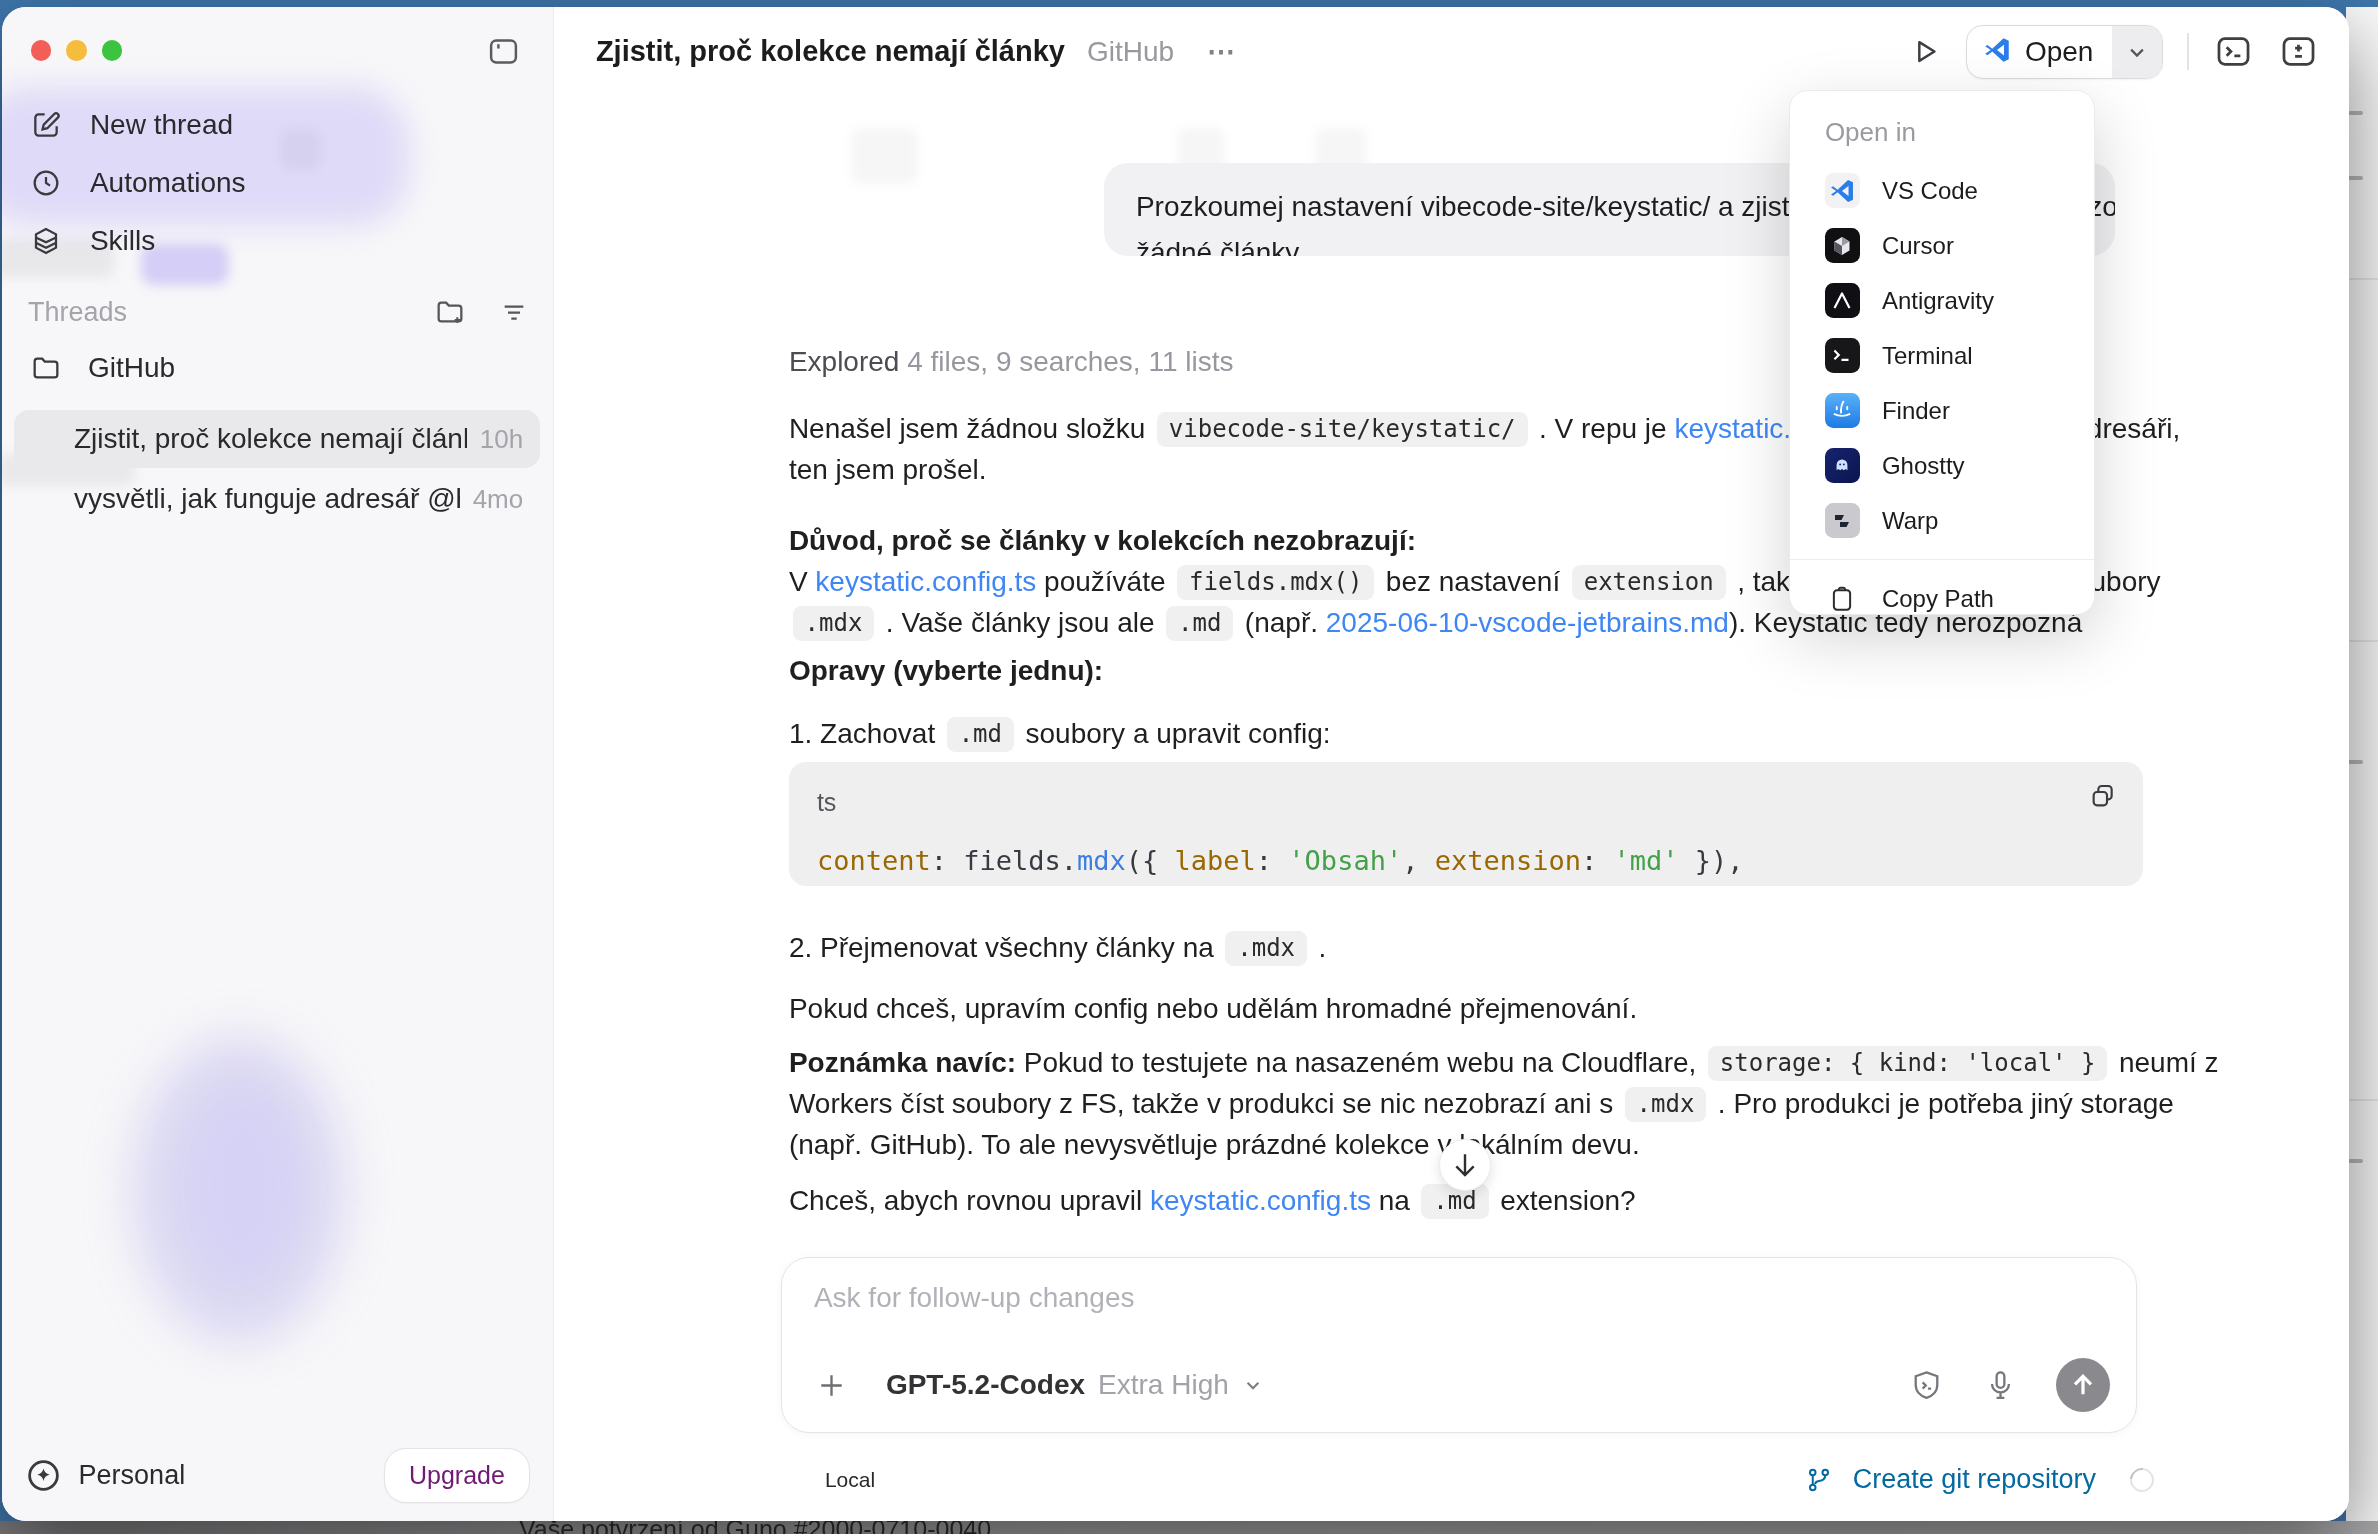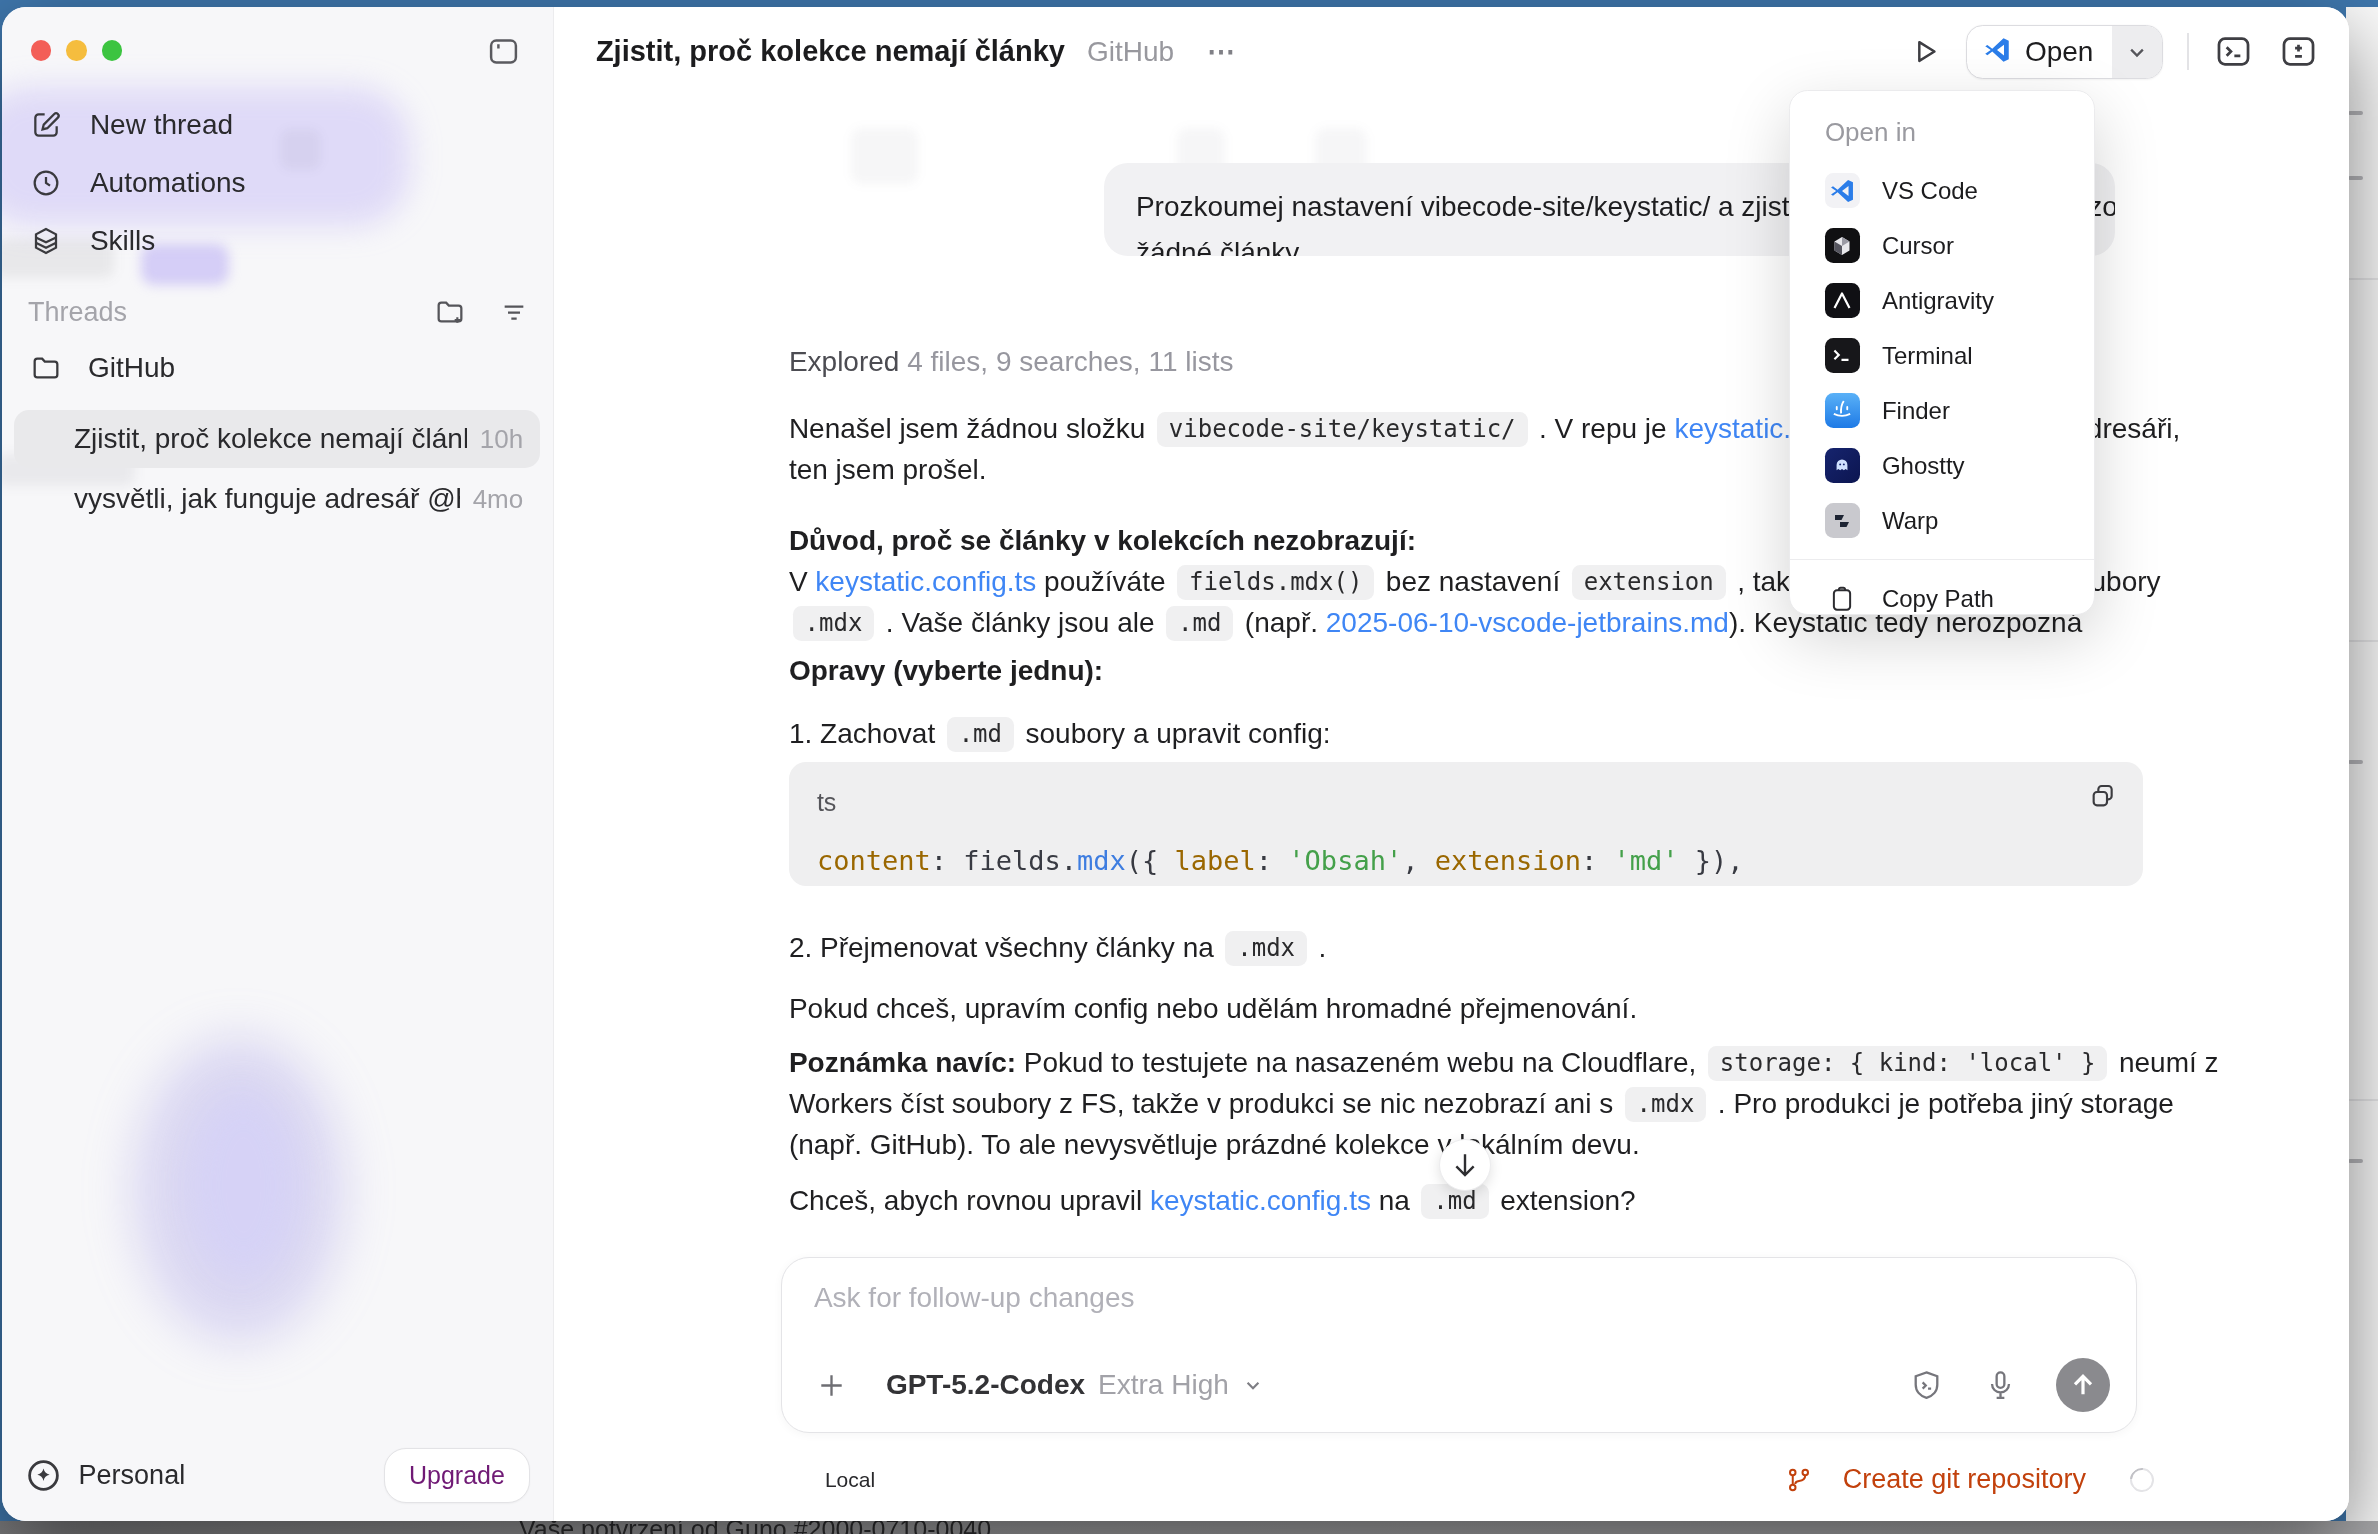--- a/index.html
+++ b/index.html
@@ -117,21 +117,21 @@
   .comp-row .plus { color:#6e6e73; display:flex; }
   .model { margin-left:37px; font-size:28px; font-weight:700; color:#333336; }
   .effort { margin-left:13px; font-size:28px; color:#a2a2a8; }
   .mcaret { margin-left:11px; color:#7e7e84; display:flex; }
   .comp-right { margin-left:auto; display:flex; align-items:center; gap:37px; }
   .comp-right .gic { color:#76767c; display:flex; }
   .send { width:54px; height:54px; border-radius:50%; background:#8a8a8e; display:flex; align-items:center; justify-content:center; color:#fff; cursor:pointer; }
 
   .statusbar { position:absolute; left:235px; right:195px; bottom:26px; display:flex; align-items:center; z-index:24; }
   .statusbar .local { font-size:21px; color:#29292c;margin-left:36px; }
-  .statusbar .right { margin-left:auto; display:flex; align-items:center; gap:29px; color:#c2410c; font-size:27px; }
+  .statusbar .right { margin-left:auto; display:flex; align-items:center; gap:19px; color:#0369a1; font-size:27px; }
   .spinner { width:24px; height:24px; border-radius:50%; border:2.8px solid #e4e4e7; border-top-color:#c2c2c7; transform:rotate(-40deg); margin-left:15px; }
 
   
   .menu { position:absolute; left:1235px; top:83px; width:306px; height:525px; background:#ffffff; border:0.9px solid #ebebed;
           border-radius:18.6px; box-shadow:0 22px 65px rgba(0,0,0,.18); z-index:50; padding:18.6px 0; }
   .menu-hdr { font-size:26px; color:#9a9aa0; padding:7.4px 35px 15px; }
   .menu-item { display:flex; align-items:center; gap:22px; height:55px; padding:0 35px; font-size:24px; color:#1c1c1e; cursor:default; }
   .appic { width:35px; height:35px; border-radius:8.3px; flex:none; display:flex; align-items:center; justify-content:center; overflow:hidden; }
   .menu-div { height:0.9px; background:#ececee; margin:11px 0; }
 

